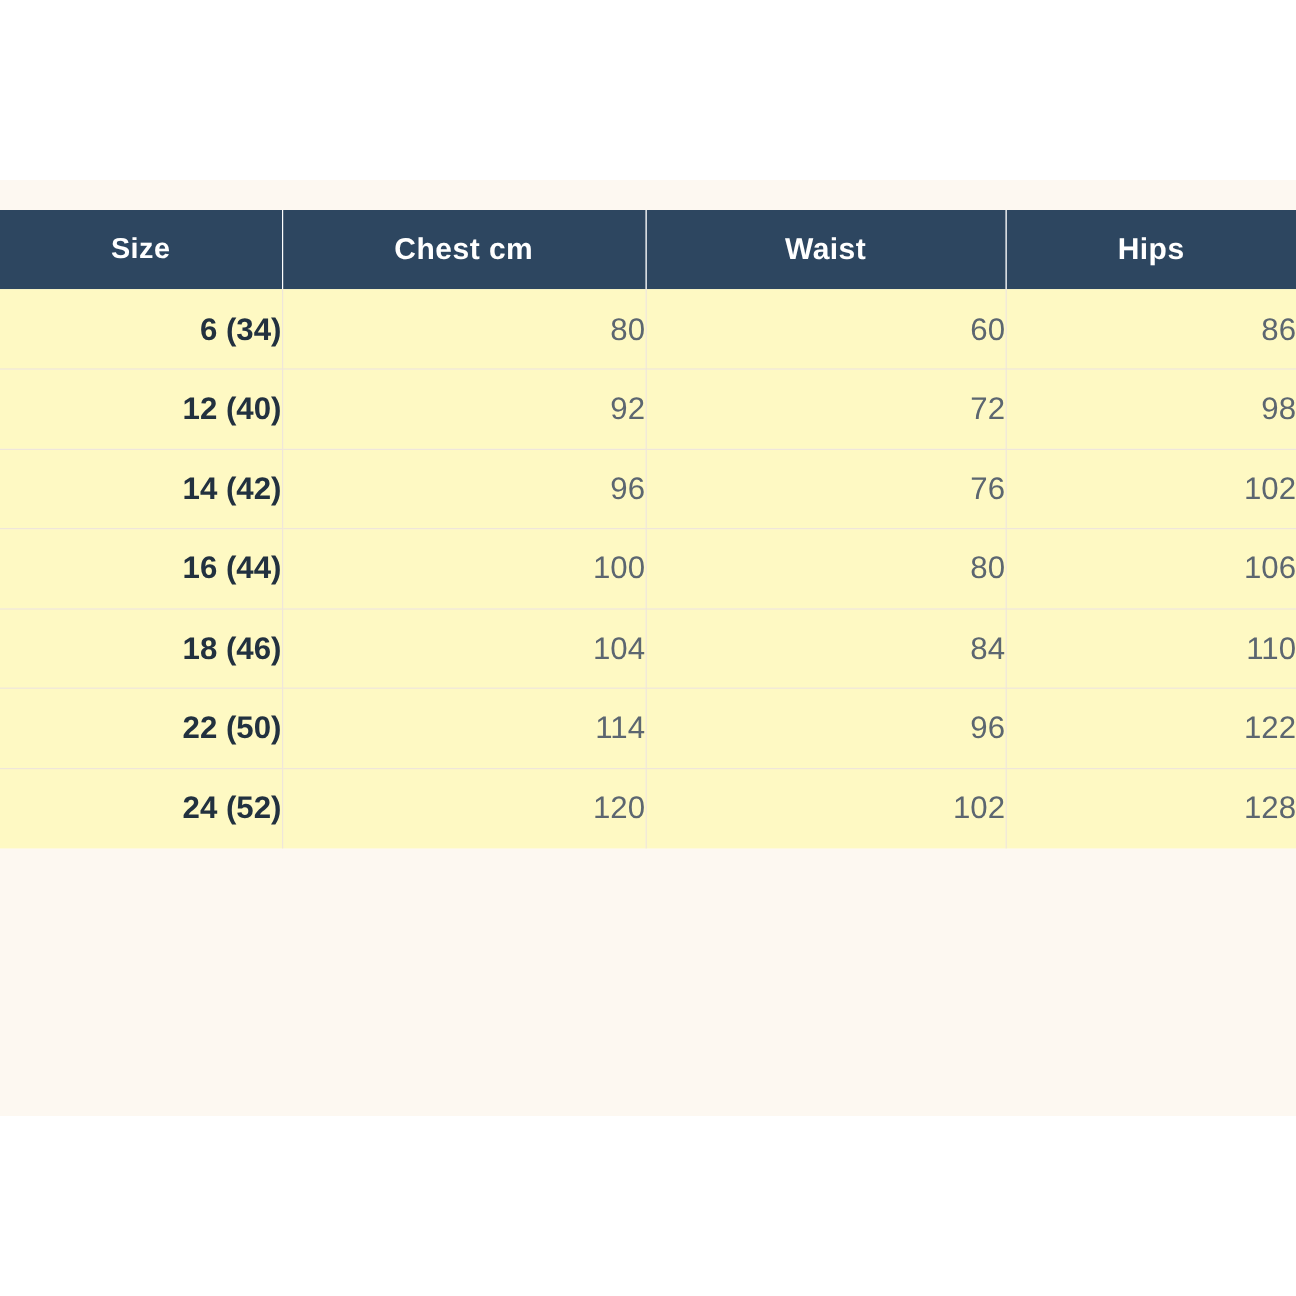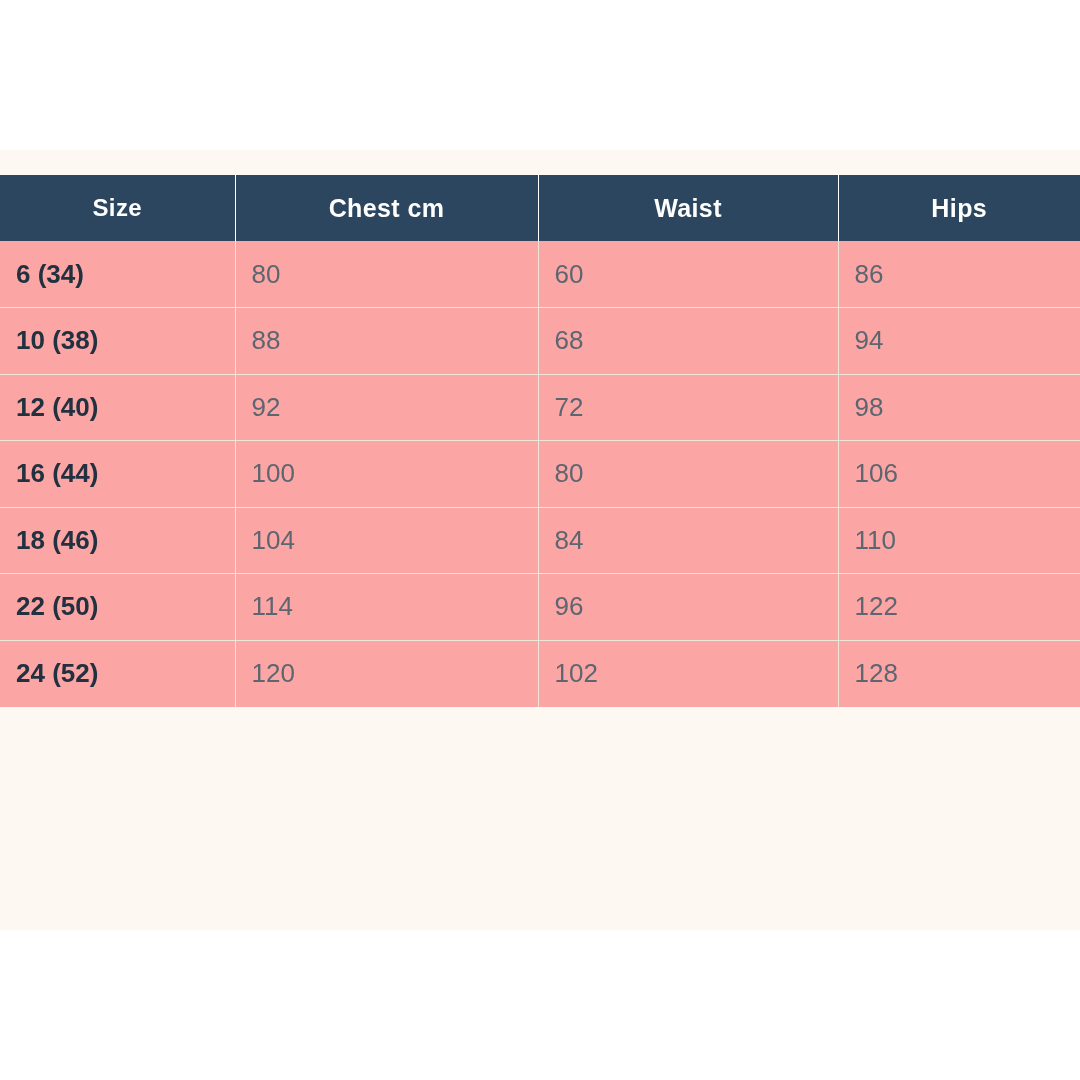--- a/index.html
+++ b/index.html
@@ -36,21 +36,21 @@
     top: 175px;
     width: 1080px;
   }
   table.size-table {
     width: 1080px;
     border-collapse: collapse;
     table-layout: fixed;
   }
   table.size-table th,
   table.size-table td {
-    padding: 16px;
+    padding: 0;
     margin: 16px;
   }
   thead tr {
     height: 66px;
   }
   thead th {
     background: #2d4660;
     color: #ffffff;
     font-size: 25px;
     font-weight: bold;
@@ -62,22 +62,22 @@
   thead th:last-child {
     border-right: none;
   }
   thead th.col-size {
     font-size: 24px;
   }
   tbody tr {
     height: 66.5px;
   }
   tbody td {
-    background: #fca5a5;
-    text-align: left;
+    background: #fef9c3;
+    text-align: right;
     vertical-align: middle;
     border-bottom: 1px solid #efe6da;
     border-right: 1px solid #efe6da;
     color: #5c6670;
     font-size: 26px;
     font-weight: 400;
   }
   tbody td:last-child {
     border-right: none;
   }
@@ -118,30 +118,30 @@
         </tr>
       </thead>
       <tbody>
         <tr>
           <td class="size-cell">6 (34)</td>
           <td>80</td>
           <td>60</td>
           <td>86</td>
         </tr>
         <tr>
-          <td class="size-cell">10 (38)</td>
-          <td>88</td>
-          <td>68</td>
-          <td>94</td>
-        </tr>
-        <tr>
           <td class="size-cell">12 (40)</td>
           <td>92</td>
           <td>72</td>
           <td>98</td>
+        </tr>
+        <tr>
+          <td class="size-cell">14 (42)</td>
+          <td>96</td>
+          <td>76</td>
+          <td>102</td>
         </tr>
         <tr>
           <td class="size-cell">16 (44)</td>
           <td>100</td>
           <td>80</td>
           <td>106</td>
         </tr>
         <tr>
           <td class="size-cell">18 (46)</td>
           <td>104</td>

